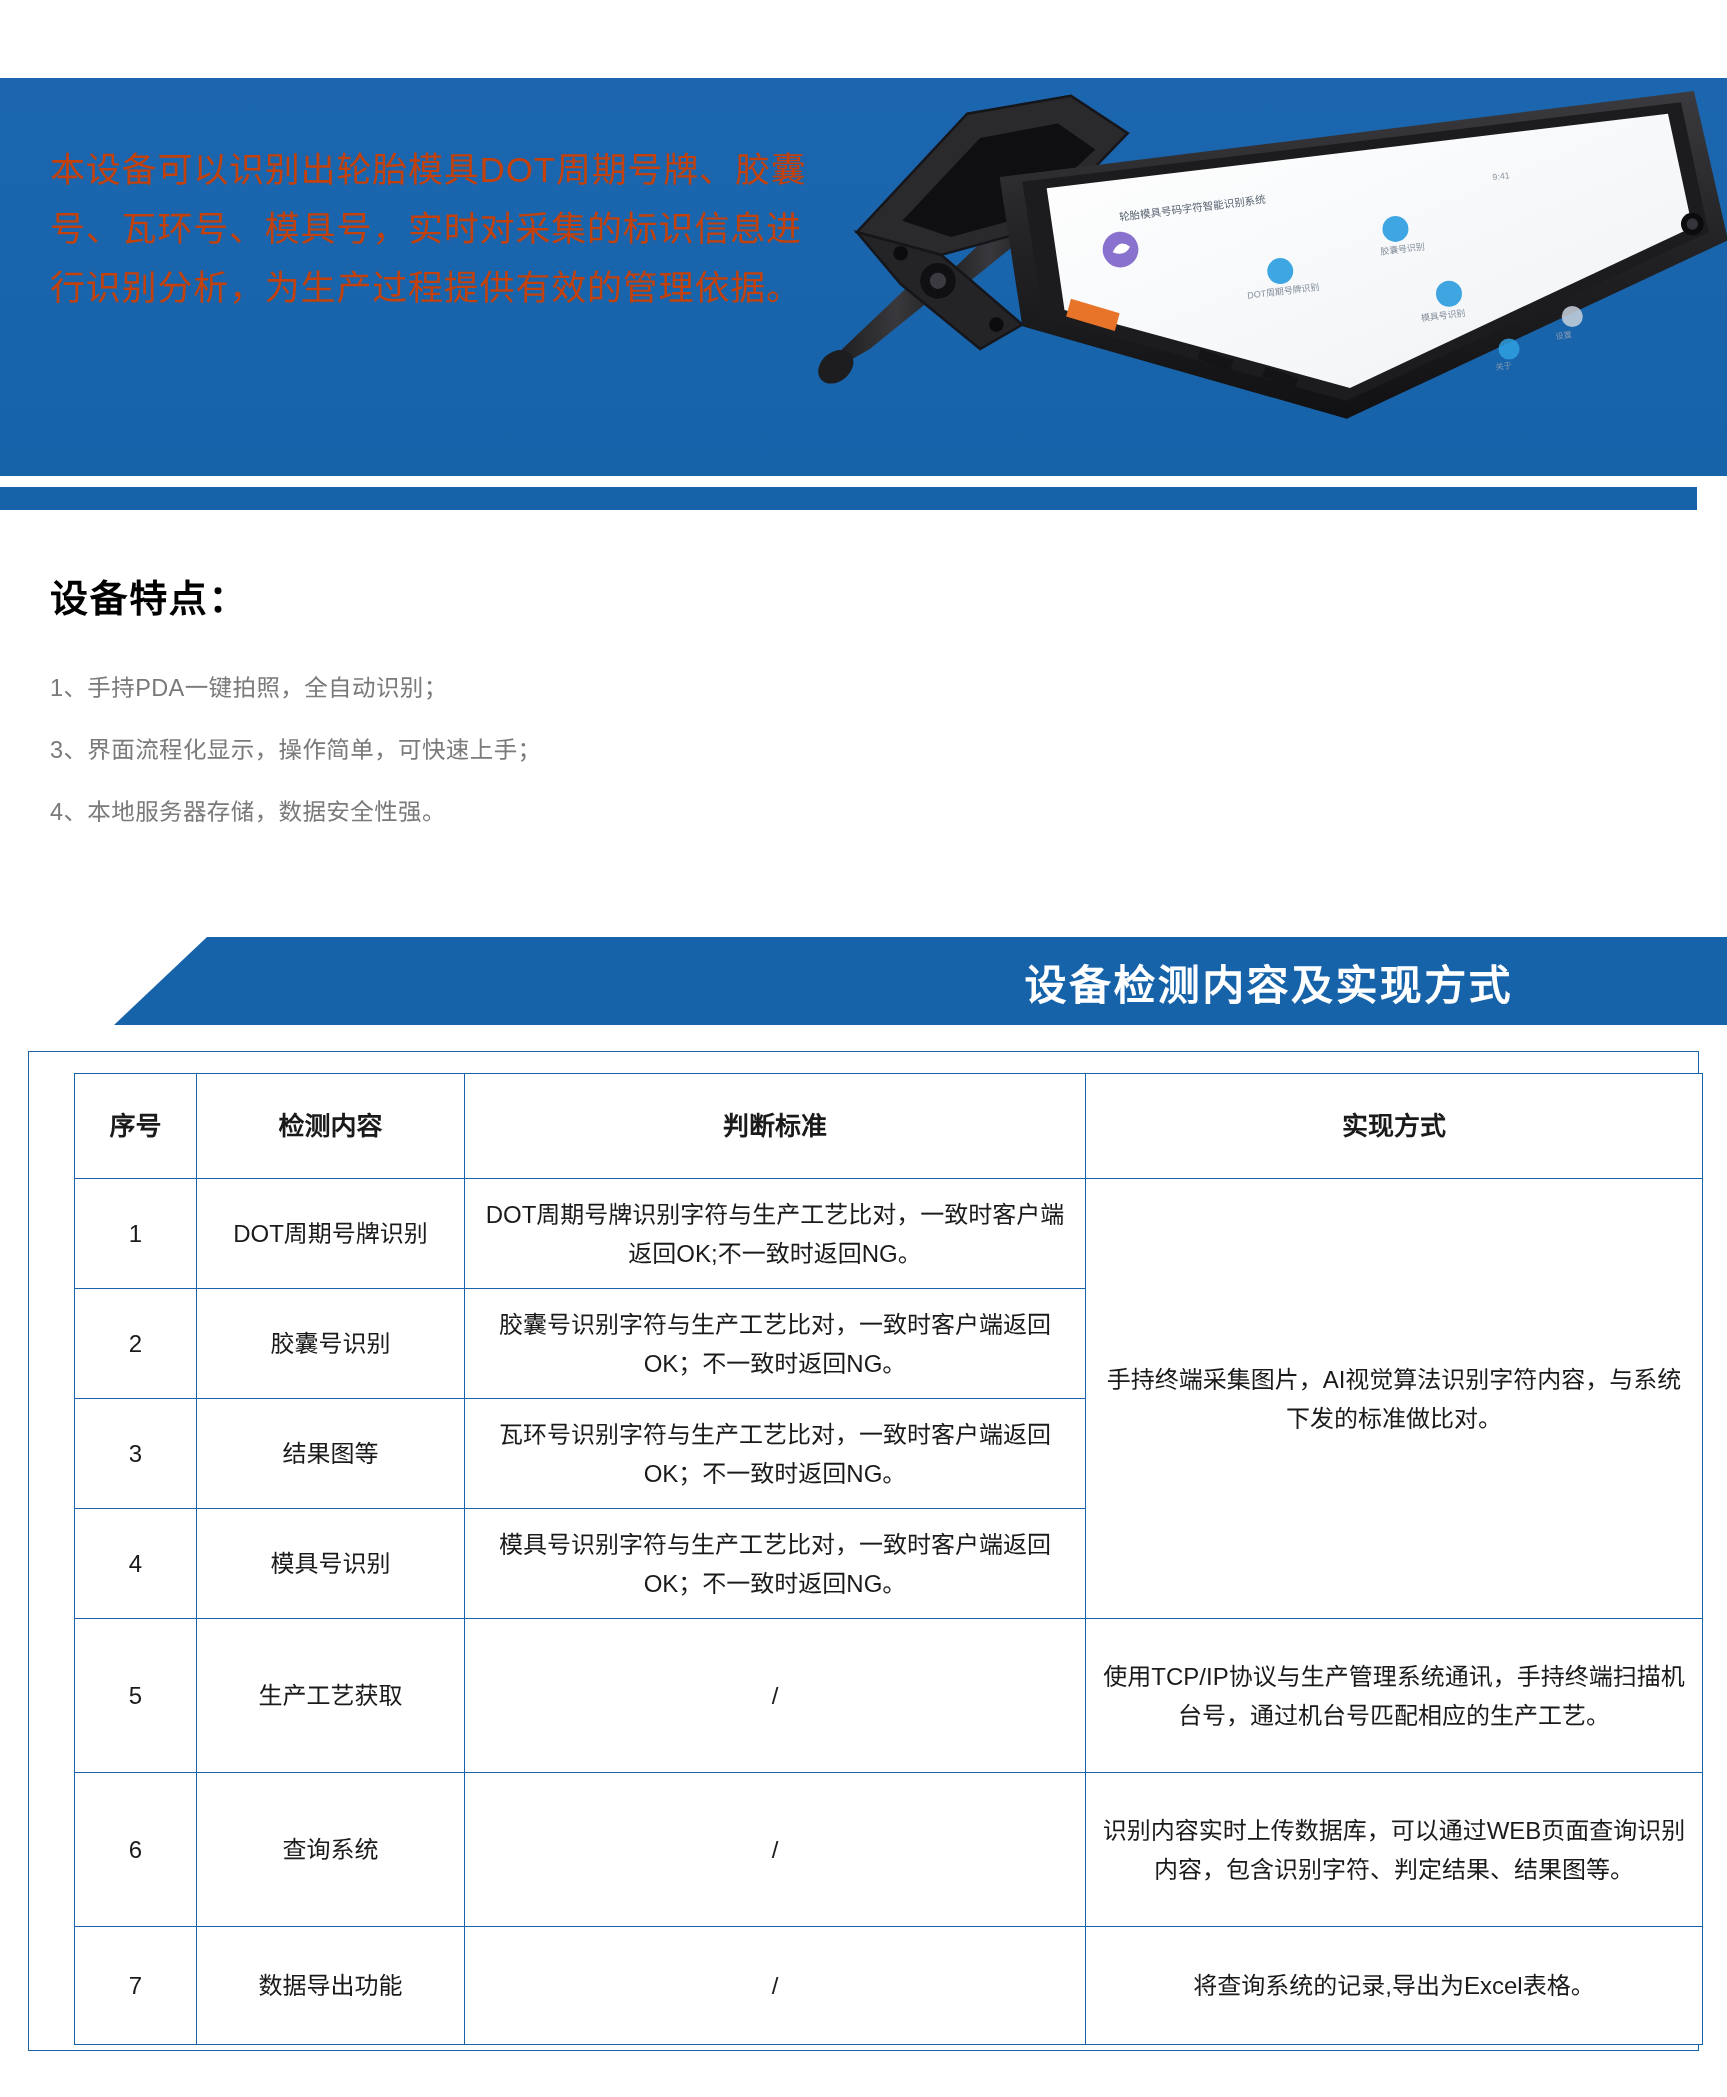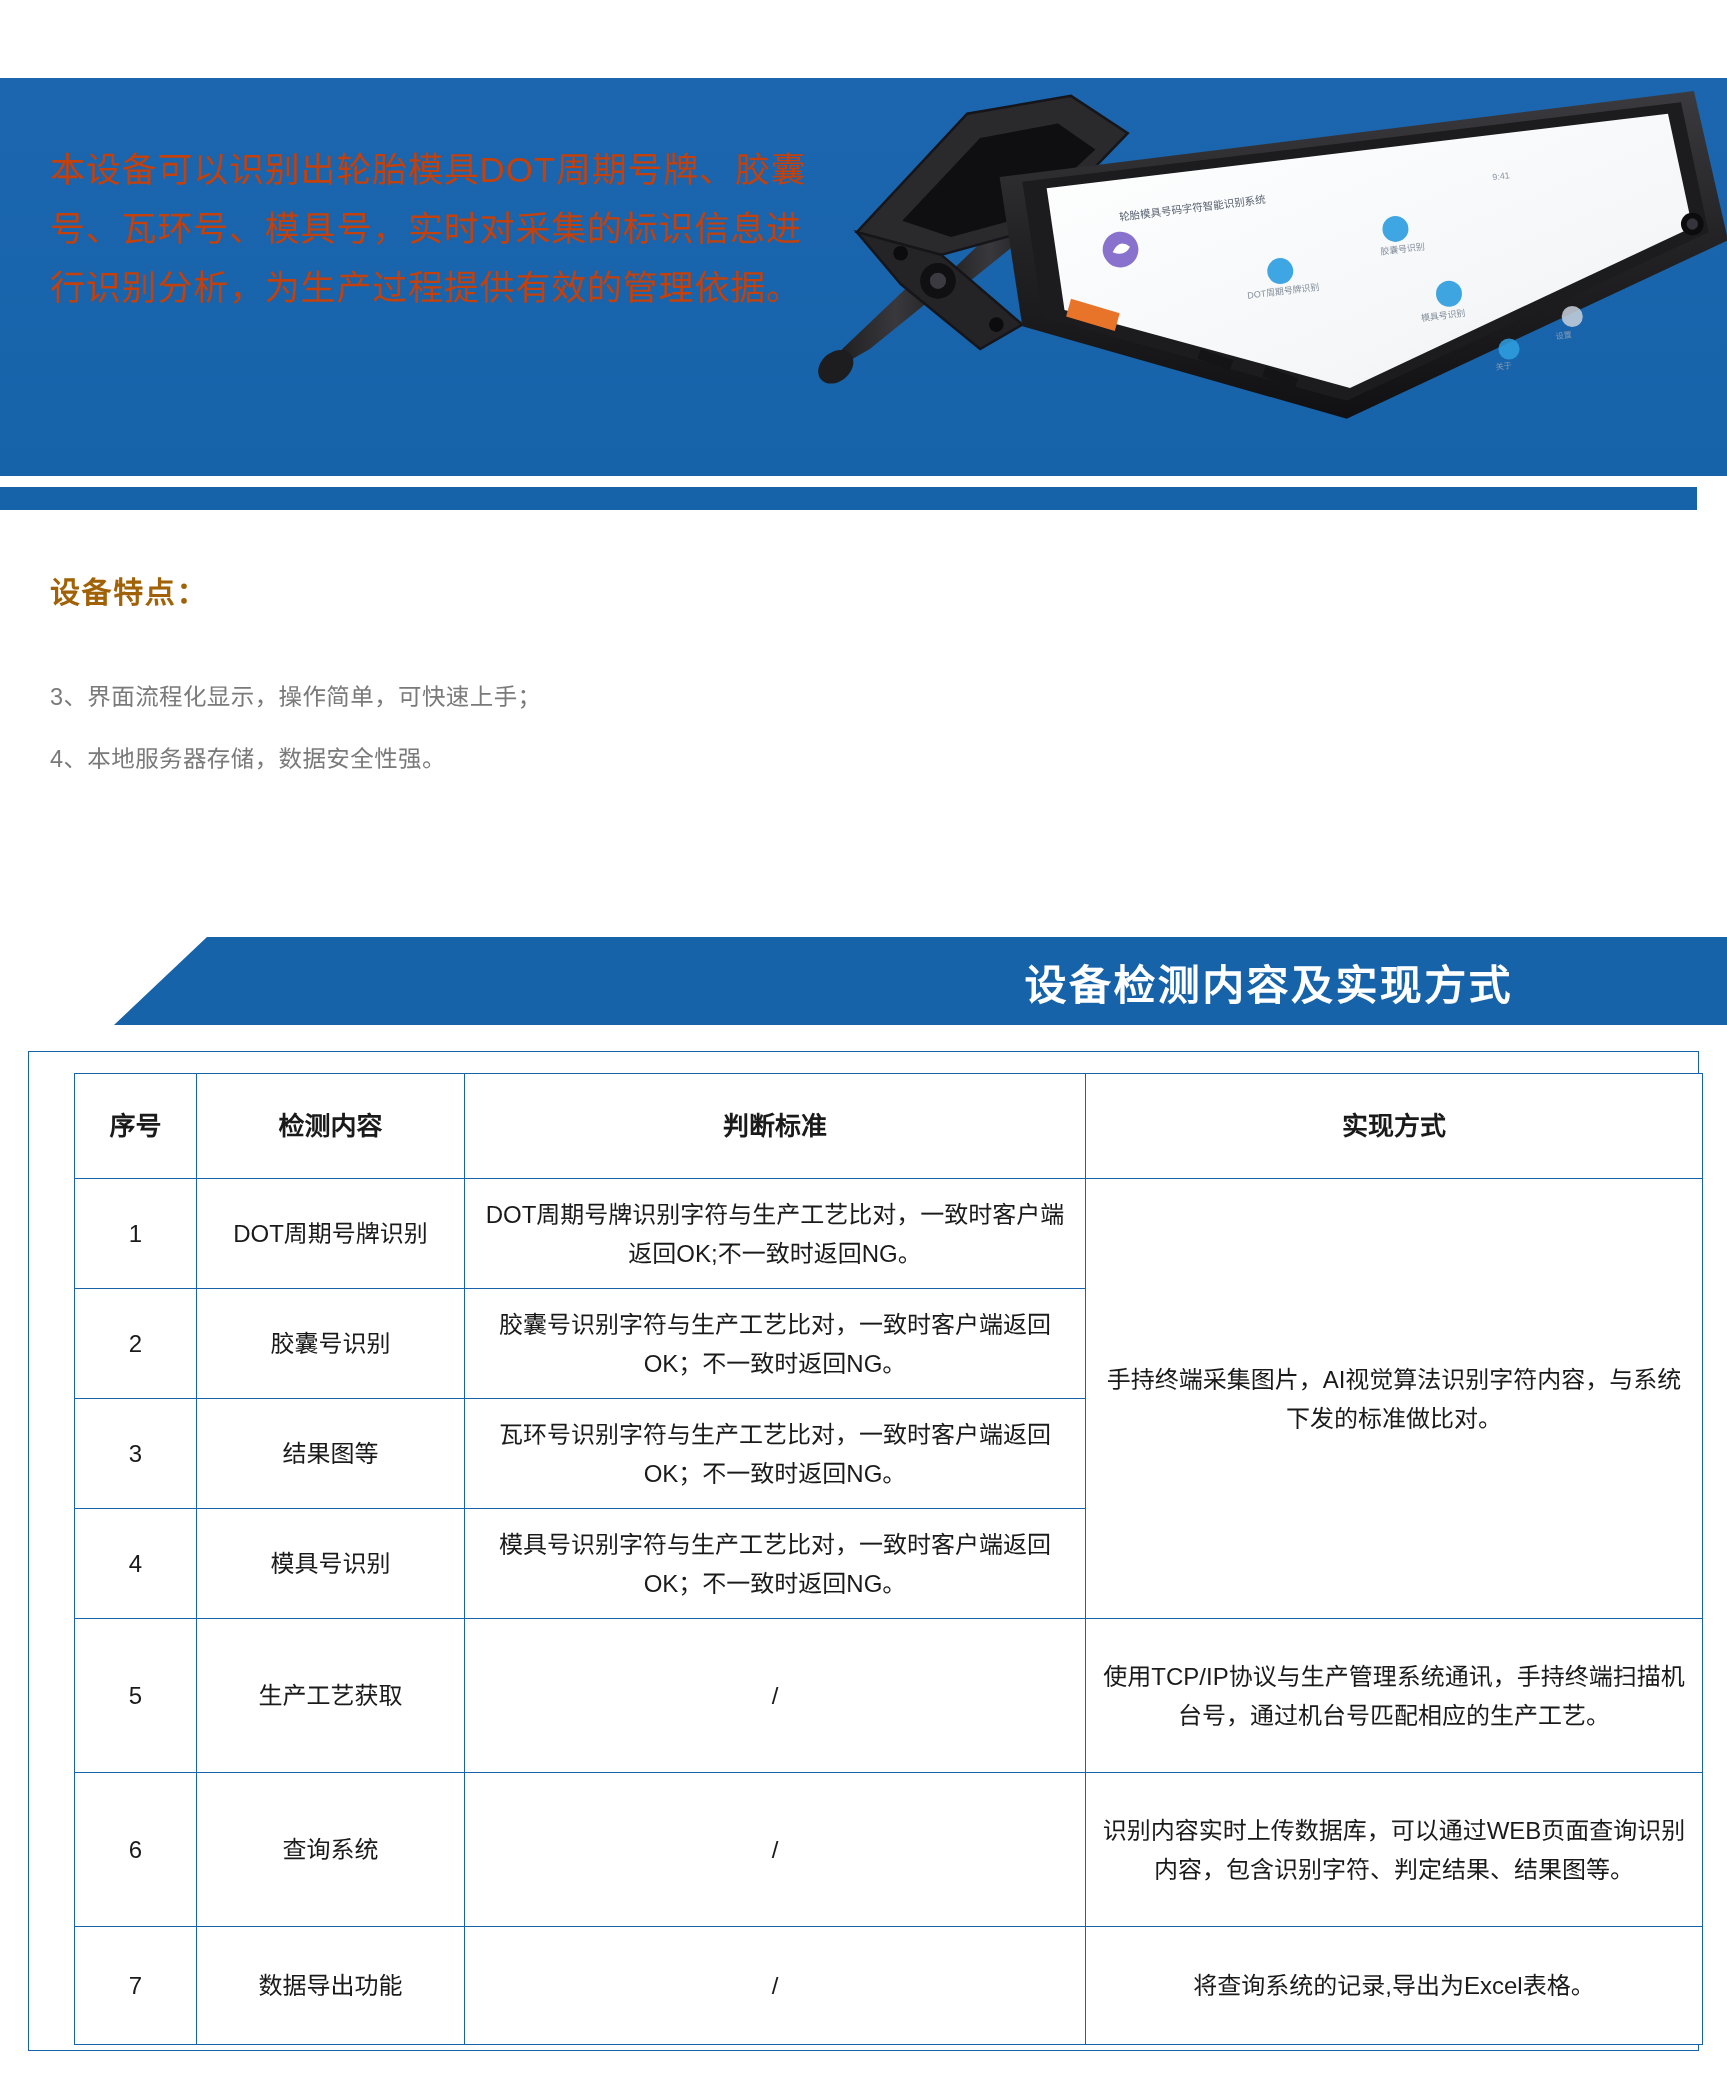--- a/index.html
+++ b/index.html
@@ -57,25 +57,25 @@
   }
 
   
   .features {
     position: absolute;
     left: 50px;
     top: 568px;
     width: 893px;
   }
   .features-title {
-    font-size: 30px;
+    font-size: 38px;
     font-weight: bold;
-    color: #a16207;
+    color: #000000;
     letter-spacing: 1.6px;
-    margin-bottom: 54px;
+    margin-bottom: 34px;
   }
   .feature-item {
     font-size: 23.5px;
     color: #7a7a7a;
     line-height: 62px;
     letter-spacing: 0.4px;
   }
 
   
   .section-band {
@@ -246,20 +246,21 @@
       <path d="M 600 352 L 640 366 L 636 378 L 596 364 Z" fill="#141417"></path>
 
       <circle cx="1126" cy="176" r="14" fill="#0c0c0f"></circle>
       <circle cx="1126" cy="176" r="7" fill="#34343a"></circle>
     </g>
   </svg>
 </div>
 
 <div class="features">
   <div class="features-title">设备特点：</div>
+  <div class="feature-item">1、手持PDA一键拍照，全自动识别；</div>
   <div class="feature-item">3、界面流程化显示，操作简单，可快速上手；</div>
   <div class="feature-item">4、本地服务器存储，数据安全性强。</div>
 </div>
 
 <div class="section-band">
   <div class="band-bg"></div>
   <div class="band-title">设备检测内容及实现方式</div>
 </div>
 
 <div class="frame-outer"></div>

